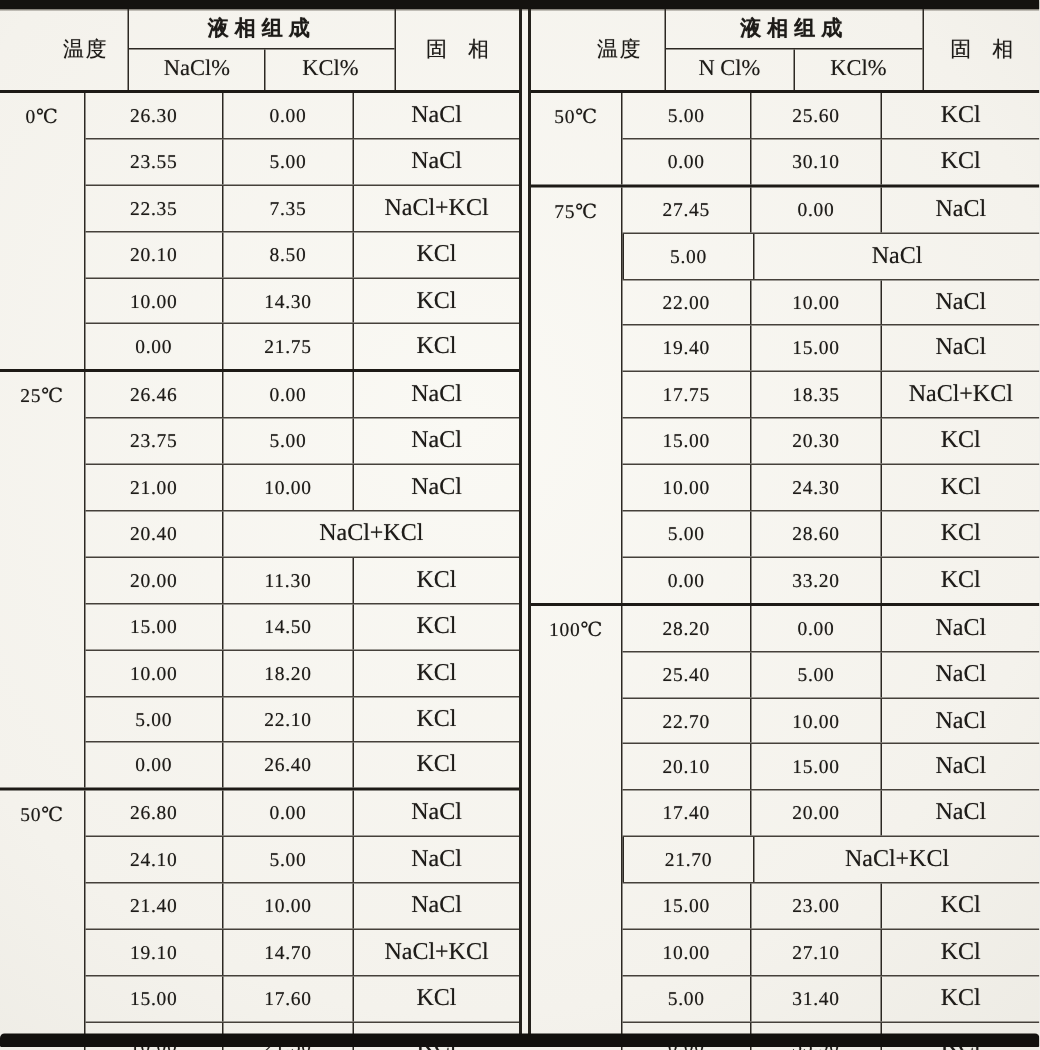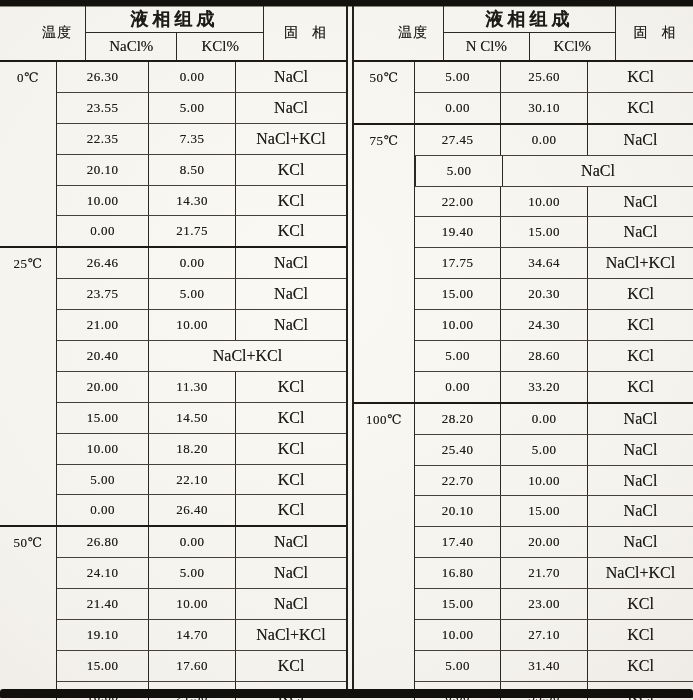--- a/index.html
+++ b/index.html
@@ -31,21 +31,21 @@
 
   
   .hdr { display:flex; height:56px; border-bottom:2px solid #1d1a16; flex:0 0 auto; }
   .h-temp {
     width:var(--wTemp); display:flex; align-items:center; justify-content:center;
     border-right:1.5px solid #2c2823; font-size:14px; letter-spacing:1px;margin-left:29px;
   }
   .h-mid { width:calc(var(--wA) + var(--wB)); display:flex; flex-direction:column; border-right:1.5px solid #2c2823; }
   .h-liquid {
     height:27px; display:flex; align-items:center; justify-content:center;
-    border-bottom:1.5px solid #2c2823; font-size:18px; letter-spacing:4px; font-weight:bold;
+    border-bottom:1.5px solid #2c2823; font-size:14px; letter-spacing:4px; font-weight:bold;
   }
   .h-sub { flex:1; display:flex; }
   .h-a, .h-b {
     display:flex; align-items:center; justify-content:center; font-size:15px;
   }
   .h-a { width:var(--wA); }
   .h-b { width:var(--wB); border-left:1.5px solid #2c2823; }
   .h-solid { flex:1; display:flex; align-items:center; justify-content:center; font-size:14px; }
 
   
@@ -258,21 +258,21 @@
                 <div class="cell c1">10.00</div>
                 <div class="cell c2">NaCl</div>
               </div>
               <div class="row">
                 <div class="cell c0">19.40</div>
                 <div class="cell c1">15.00</div>
                 <div class="cell c2">NaCl</div>
               </div>
               <div class="row">
                 <div class="cell c0">17.75</div>
-                <div class="cell c1">34.64</div>
+                <div class="cell c1">18.35</div>
                 <div class="cell c2">NaCl+KCl</div>
               </div>
               <div class="row">
                 <div class="cell c0">15.00</div>
                 <div class="cell c1">20.30</div>
                 <div class="cell c2">KCl</div>
               </div>
               <div class="row">
                 <div class="cell c0">10.00</div>
                 <div class="cell c1">24.30</div>
@@ -312,21 +312,20 @@
                 <div class="cell c0">20.10</div>
                 <div class="cell c1">15.00</div>
                 <div class="cell c2">NaCl</div>
               </div>
               <div class="row">
                 <div class="cell c0">17.40</div>
                 <div class="cell c1">20.00</div>
                 <div class="cell c2">NaCl</div>
               </div>
               <div class="row">
-                <div class="cell c0">16.80</div>
                 <div class="cell c1">21.70</div>
                 <div class="cell c2">NaCl+KCl</div>
               </div>
               <div class="row">
                 <div class="cell c0">15.00</div>
                 <div class="cell c1">23.00</div>
                 <div class="cell c2">KCl</div>
               </div>
               <div class="row">
                 <div class="cell c0">10.00</div>

